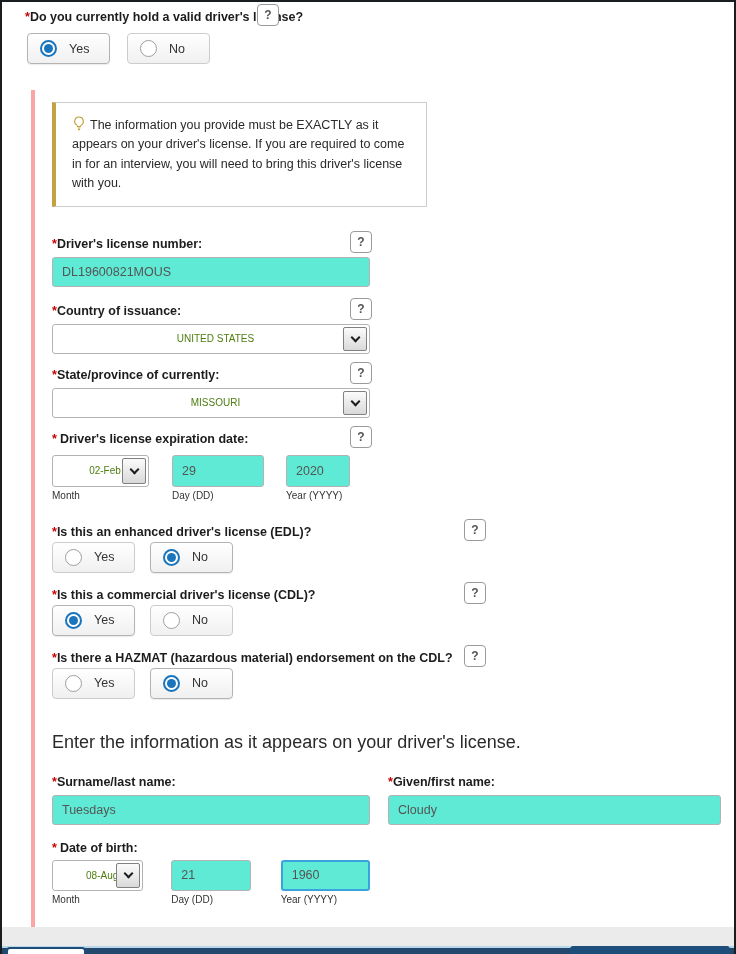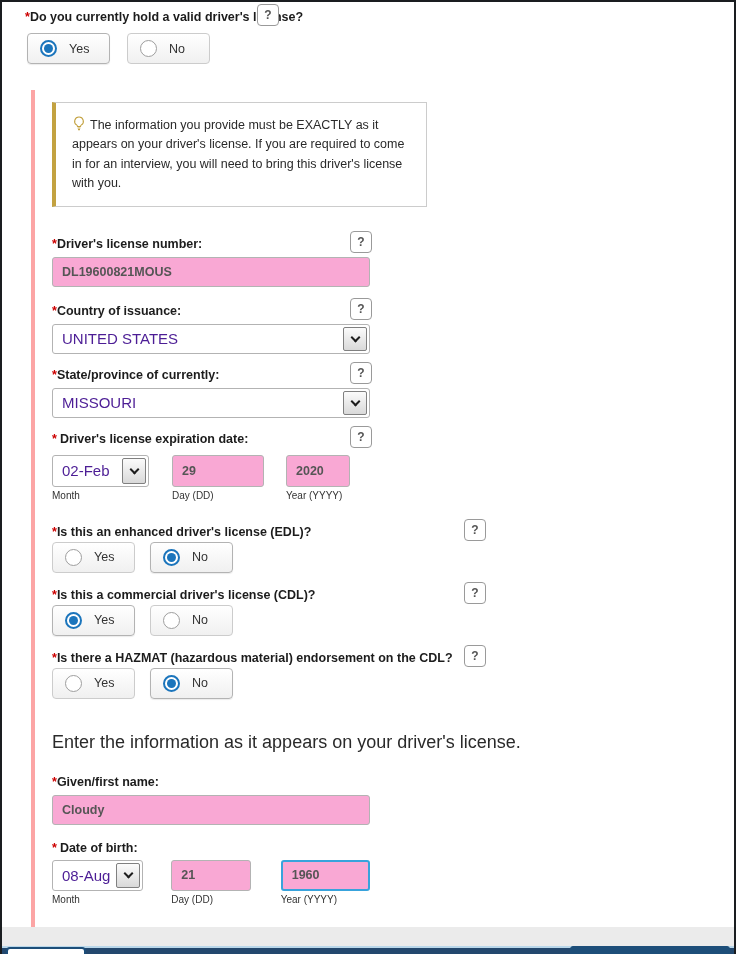--- a/index.html
+++ b/index.html
@@ -15,30 +15,30 @@
   .req.sp{ margin-right:3px; }
   .label-row{ position:relative; height:18px; white-space:nowrap; }
   .help{
     position:absolute; top:-3px; width:22px; height:22px;
     border:1px solid #9a9a9a; border-radius:4px; background:#fff;
     color:#555; font-weight:bold; font-size:12px; font-family:"Liberation Sans",sans-serif;
     display:flex; align-items:center; justify-content:center; cursor:pointer;
   }
   .tin{
     display:block; height:30px; width:100%;
-    border:1px solid #b3b3b3; border-radius:3px; background:#f9a8d4;
+    border:1px solid #b3b3b3; border-radius:3px; background:#5eead4;
     font-family:"Liberation Sans",sans-serif; font-size:12.5px; color:#555;
-    padding:0 9px; outline:none;font-weight:bold;
+    padding:0 9px; outline:none;
   }
   .tin.focus{ border:2px solid #38a3dc; }
   .seldiv{
     position:relative; height:30px; width:100%;
     border:1px solid #b3b3b3; border-radius:3px; background:#fff;
     display:flex; align-items:center; padding-left:9px;
-    font-size:15px; color:#4c1d95; cursor:pointer;
+    font-size:10px; color:#4d7c0f; cursor:pointer;justify-content:center;
   }
   .chevbox{
     position:absolute; top:2px; bottom:2px; right:2px; width:24px;
     background:linear-gradient(#fbfbfb,#d9d9d9);
     border:1px solid #808080; border-radius:2px;
     display:flex; align-items:center; justify-content:center;
   }
   .chev{
     width:7px; height:7px; border-right:2px solid #1d1d1d; border-bottom:2px solid #1d1d1d;
     transform:rotate(45deg); margin-top:-3px;
@@ -257,20 +257,26 @@
           <span>No</span>
         </div>
       </div>
     </div>
 
     <div class="instruction">Enter the information as it appears on your driver's license.</div>
 
     <div class="name-grid">
       <div>
         <div class="label-row">
+          <span class="req">*</span><span class="flabel">Surname/last name:</span>
+        </div>
+        <input class="tin" type="text" value="Tuesdays" style="">
+      </div>
+      <div>
+        <div class="label-row">
           <span class="req">*</span><span class="flabel">Given/first name:</span>
         </div>
         <input class="tin" type="text" value="Cloudy" style="">
       </div>
     </div>
 
     <div class="name-grid second">
       <div class="dob">
         <div class="label-row">
           <span class="req sp">*</span><span class="flabel">Date of birth:</span>

